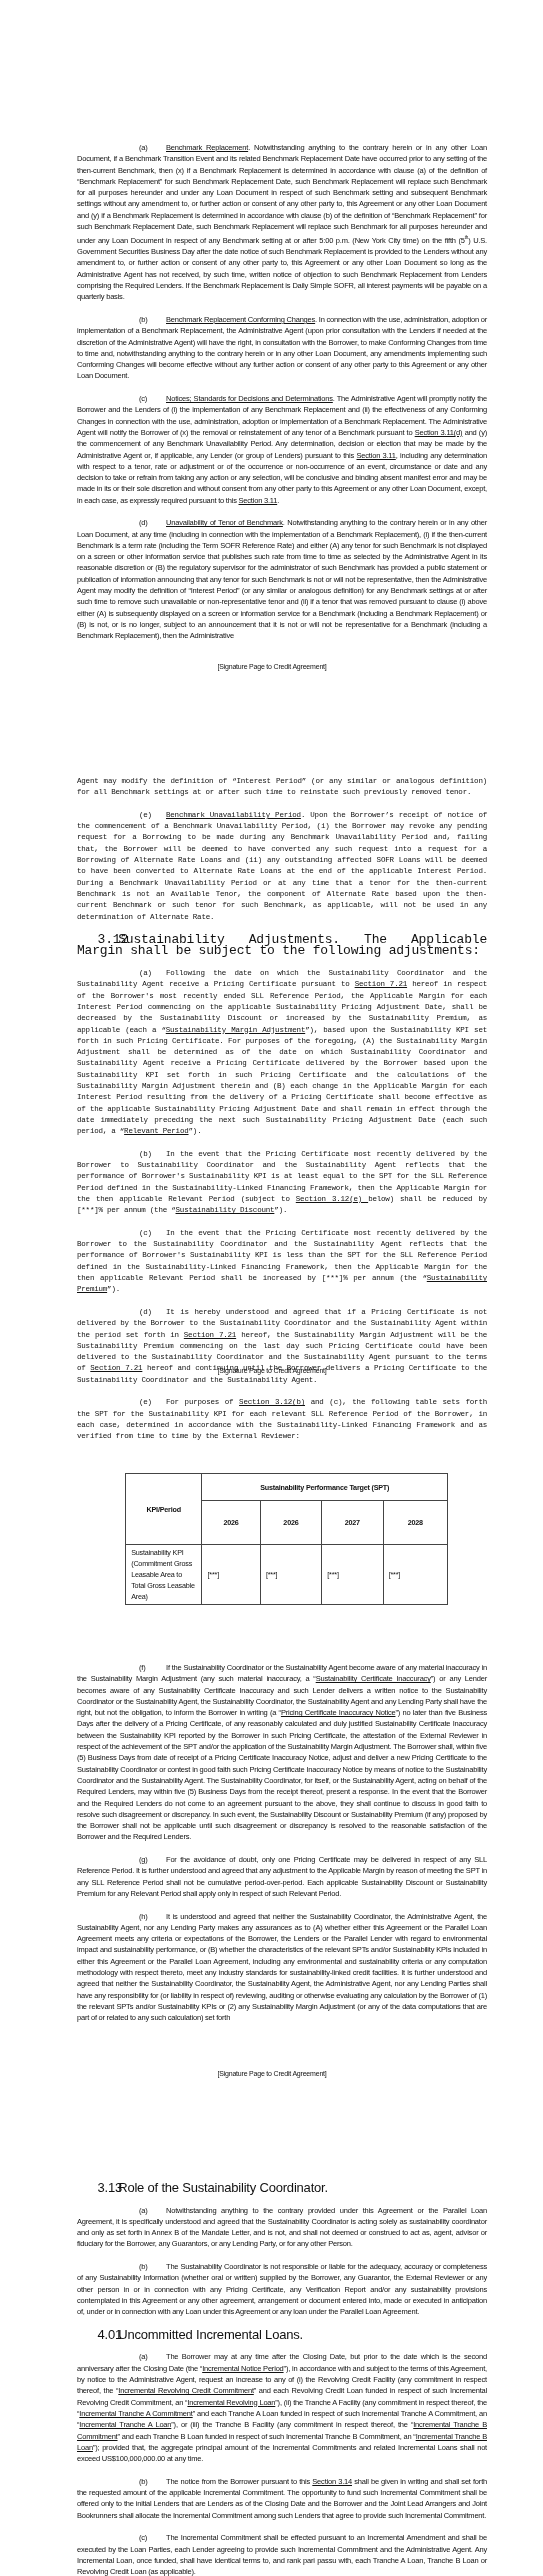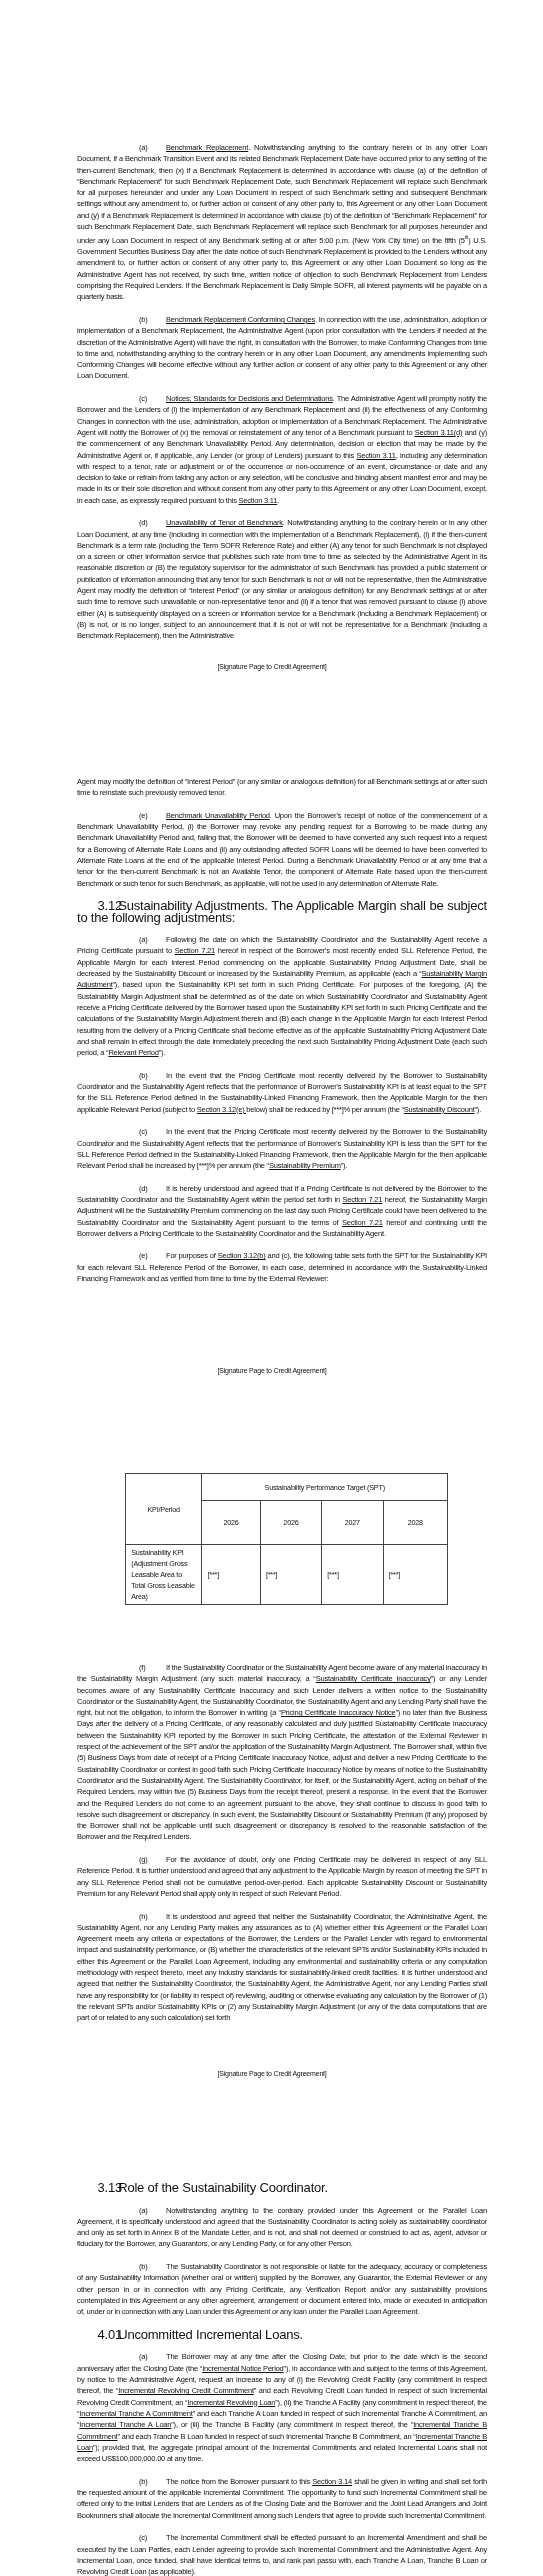--- a/index.html
+++ b/index.html
@@ -12,38 +12,38 @@
   p.para .lbl { display: inline-block; width: 27px; }
   p.sect { margin: 0 0 11.3px 0; font-size: 13px; line-height: 11.3px; letter-spacing: -0.2px; text-align: justify; }
   p.sect .indent-sec { display: inline-block; width: 20.6px; }
   p.sect .num { display: inline-block; width: 20.6px; }
   u, .ul { text-decoration: underline; }
   .sig { position: absolute; left: 0; width: 544px; text-align: center; font-size: 7px;
          letter-spacing: -0.2px; }
   table.spt { position: absolute; left: 125px; top: 1473px; width: 323px; border-collapse: collapse;
               font-size: 7.2px; letter-spacing: -0.2px; }
   table.spt td { border: 0.5px solid #444; vertical-align: middle; padding: 2.1px 5.2px; }
-  table.spt td.c { text-align: center; }
+  table.spt td.c { text-align: center; font-weight: bold; }
   table.spt td.kpi { vertical-align: top; line-height: 11px; }
 </style>
 </head>
 <body>
 
 <div class="col" style="top:142px;">
   <p class="para"><span class="indent-sub"></span><span class="lbl">(a)</span><u>Benchmark Replacement</u><span>.  Notwithstanding anything to the contrary herein or in any other Loan Document, if a Benchmark Transition Event and its related Benchmark Replacement Date have occurred prior to any setting of the then-current Benchmark, then (x) if a Benchmark Replacement is determined in accordance with clause (a) of the definition of “Benchmark Replacement” for such Benchmark Replacement Date, such Benchmark Replacement will replace such Benchmark for all purposes hereunder and under any Loan Document in respect of such Benchmark setting and subsequent Benchmark settings without any amendment to, or further action or consent of any other party to, this Agreement or any other Loan Document and (y) if a Benchmark Replacement is determined in accordance with clause (b) of the definition of “Benchmark Replacement” for such Benchmark Replacement Date, such Benchmark Replacement will replace such Benchmark for all purposes hereunder and under any Loan Document in respect of any Benchmark setting at or after 5:00 p.m. (New York City time) on the fifth (5</span><sup style="font-size:4.6px">th</sup><span>) U.S. Government Securities Business Day after the date notice of such Benchmark Replacement is provided to the Lenders without any amendment to, or further action or consent of any other party to, this Agreement or any other Loan Document so long as the Administrative Agent has not received, by such time, written notice of objection to such Benchmark Replacement from Lenders comprising the Required Lenders. If the Benchmark Replacement is Daily Simple SOFR, all interest payments will be payable on a quarterly basis.</span></p>
 
   <p class="para"><span class="indent-sub"></span><span class="lbl">(b)</span><u>Benchmark Replacement Conforming Changes</u><span>.  In connection with the use, administration, adoption or implementation of a Benchmark Replacement, the Administrative Agent (upon prior consultation with the Lenders if needed at the discretion of the Administrative Agent) will have the right, in consultation with the Borrower, to make Conforming Changes from time to time and, notwithstanding anything to the contrary herein or in any other Loan Document, any amendments implementing such Conforming Changes will become effective without any further action or consent of any other party to this Agreement or any other Loan Document.</span></p>
 
   <p class="para"><span class="indent-sub"></span><span class="lbl">(c)</span><u>Notices; Standards for Decisions and Determinations</u><span>.  The Administrative Agent will promptly notify the Borrower and the Lenders of (i) the implementation of any Benchmark Replacement and (ii) the effectiveness of any Conforming Changes in connection with the use, administration, adoption or implementation of a Benchmark Replacement.  The Administrative Agent will notify the Borrower of (x) the removal or reinstatement of any tenor of a Benchmark pursuant to </span><u>Section 3.11(d)</u><span> and (y) the commencement of any Benchmark Unavailability Period.  Any determination, decision or election that may be made by the Administrative Agent or, if applicable, any Lender (or group of Lenders) pursuant to this </span><u>Section 3.11</u><span>, including any determination with respect to a tenor, rate or adjustment or of the occurrence or non-occurrence of an event, circumstance or date and any decision to take or refrain from taking any action or any selection, will be conclusive and binding absent manifest error and may be made in its or their sole discretion and without consent from any other party to this Agreement or any other Loan Document, except, in each case, as expressly required pursuant to this </span><u>Section 3.11</u><span>.</span></p>
 
   <p class="para"><span class="indent-sub"></span><span class="lbl">(d)</span><u>Unavailability of Tenor of Benchmark</u><span>.  Notwithstanding anything to the contrary herein or in any other Loan Document, at any time (including in connection with the implementation of a Benchmark Replacement), (i) if the then-current Benchmark is a term rate (including the Term SOFR Reference Rate) and either (A) any tenor for such Benchmark is not displayed on a screen or other information service that publishes such rate from time to time as selected by the Administrative Agent in its reasonable discretion or (B) the regulatory supervisor for the administrator of such Benchmark has provided a public statement or publication of information announcing that any tenor for such Benchmark is not or will not be representative, then the Administrative Agent may modify the definition of “Interest Period” (or any similar or analogous definition) for any Benchmark settings at or after such time to remove such unavailable or non-representative tenor and (ii) if a tenor that was removed pursuant to clause (i) above either (A) is subsequently displayed on a screen or information service for a Benchmark (including a Benchmark Replacement) or (B) is not, or is no longer, subject to an announcement that it is not or will not be representative for a Benchmark (including a Benchmark Replacement), then the Administrative</span></p>
 </div>
 <div class="sig" style="top:663px;">[Signature Page to Credit Agreement]</div>
 
-<div class="col" style="top:776px;">
+<div class="col" style="top:776px;font-family:Liberation Mono, monospace;">
   <p class="para">Agent may modify the definition of “Interest Period” (or any similar or analogous definition) for all Benchmark settings at or after such time to reinstate such previously removed tenor.</p>
 
   <p class="para"><span class="indent-sub"></span><span class="lbl">(e)</span><u>Benchmark Unavailability Period</u><span>.  Upon the Borrower’s receipt of notice of the commencement of a Benchmark Unavailability Period, (i) the Borrower may revoke any pending request for a Borrowing to be made during any Benchmark Unavailability Period and, failing that, the Borrower will be deemed to have converted any such request into a request for a Borrowing of Alternate Rate Loans and (ii) any outstanding affected SOFR Loans will be deemed to have been converted to Alternate Rate Loans at the end of the applicable Interest Period.  During a Benchmark Unavailability Period or at any time that a tenor for the then-current Benchmark is not an Available Tenor, the component of Alternate Rate based upon the then-current Benchmark or such tenor for such Benchmark, as applicable, will not be used in any determination of Alternate Rate.</span></p>
 
   <p class="sect"><span class="indent-sec"></span><span class="num">3.12</span><span>Sustainability Adjustments.  The Applicable Margin shall be subject to the following adjustments:</span></p>
 
   <p class="para"><span class="indent-sub"></span><span class="lbl">(a)</span><span>Following the date on which the Sustainability Coordinator and the Sustainability Agent receive a Pricing Certificate pursuant to </span><u>Section 7.21</u><span> hereof in respect of the Borrower's most recently ended SLL Reference Period, the Applicable Margin for each Interest Period commencing on the applicable Sustainability Pricing Adjustment Date, shall be decreased by the Sustainability Discount or increased by the Sustainability Premium, as applicable (each a “</span><u>Sustainability Margin Adjustment</u><span>”), based upon the Sustainability KPI set forth in such Pricing Certificate. For purposes of the foregoing, (A) the Sustainability Margin Adjustment shall be determined as of the date on which Sustainability Coordinator and Sustainability Agent receive a Pricing Certificate delivered by the Borrower based upon the Sustainability KPI set forth in such Pricing Certificate and the calculations of the Sustainability Margin Adjustment therein and (B) each change in the Applicable Margin for each Interest Period resulting from the delivery of a Pricing Certificate shall become effective as of the applicable Sustainability Pricing Adjustment Date and shall remain in effect through the date immediately preceding the next such Sustainability Pricing Adjustment Date (each such period, a “</span><u>Relevant Period</u><span>”).</span></p>
 
   <p class="para"><span class="indent-sub"></span><span class="lbl">(b)</span><span>In the event that the Pricing Certificate most recently delivered by the Borrower to Sustainability Coordinator and the Sustainability Agent reflects that the performance of Borrower's Sustainability KPI is at least equal to the SPT for the SLL Reference Period defined in the Sustainability-Linked Financing Framework, then the Applicable Margin for the then applicable Relevant Period (subject to </span><u>Section 3.12(e) </u><span>below) shall be reduced by [***]% per annum (the “</span><u>Sustainability Discount</u><span>”).</span></p>
 
@@ -61,21 +61,21 @@
     <td class="c" rowspan="2" style="width:65px;">KPI/Period</td>
     <td class="c" colspan="4">Sustainability Performance Target (SPT)</td>
   </tr>
   <tr style="height:44px;">
     <td class="c" style="width:47px;">2026</td>
     <td class="c" style="width:50px;margin-left:16px;">2026</td>
     <td class="c" style="width:50px;">2027</td>
     <td class="c">2028</td>
   </tr>
   <tr>
-    <td class="kpi">Sustainability KPI (Adjustment Gross Leasable Area to Total Gross Leasable Area)</td>
+    <td class="kpi">Sustainability KPI (Commitment Gross Leasable Area to Total Gross Leasable Area)</td>
     <td>[***]</td>
     <td>[***]</td>
     <td>[***]</td>
     <td>[***]</td>
   </tr>
 </tbody>
   </table>
 
 <div class="col" style="top:1662px;">
   <p class="para"><span class="indent-sub"></span><span class="lbl">(f)</span><span>If the Sustainability Coordinator or the Sustainability Agent become aware of any material inaccuracy in the Sustainability Margin Adjustment (any such material inaccuracy, a “</span><u>Sustainability Certificate Inaccuracy</u><span>”) or any Lender becomes aware of any Sustainability Certificate Inaccuracy and such Lender delivers a written notice to the Sustainability Coordinator or the Sustainability Agent, the Sustainability Coordinator, the Sustainability Agent and any Lending Party shall have the right, but not the obligation, to inform the Borrower in writing (a “</span><u>Pricing Certificate Inaccuracy Notice</u><span>”) no later than five Business Days after the delivery of a Pricing Certificate, of any reasonably calculated and duly justified Sustainability Certificate Inaccuracy between the Sustainability KPI reported by the Borrower in such Pricing Certificate, the attestation of the External Reviewer in respect of the achievement of the SPT and/or the application of the Sustainability Margin Adjustment. The Borrower shall, within five (5) Business Days from date of receipt of a Pricing Certificate Inaccuracy Notice, adjust and deliver a new Pricing Certificate to the Sustainability Coordinator or contest in good faith such Pricing Certificate Inaccuracy Notice by means of notice to the Sustainability Coordinator and the Sustainability Agent. The Sustainability Coordinator, for itself, or the Sustainability Agent, acting on behalf of the Required Lenders, may within five (5) Business Days from the receipt thereof, present a response. In the event that the Borrower and the Required Lenders do not come to an agreement pursuant to the above, they shall continue to discuss in good faith to resolve such disagreement or discrepancy. In such event, the Sustainability Discount or Sustainability Premium (if any) proposed by the Borrower shall not be applicable until such disagreement or discrepancy is resolved to the reasonable satisfaction of the Borrower and the Required Lenders.</span></p>

